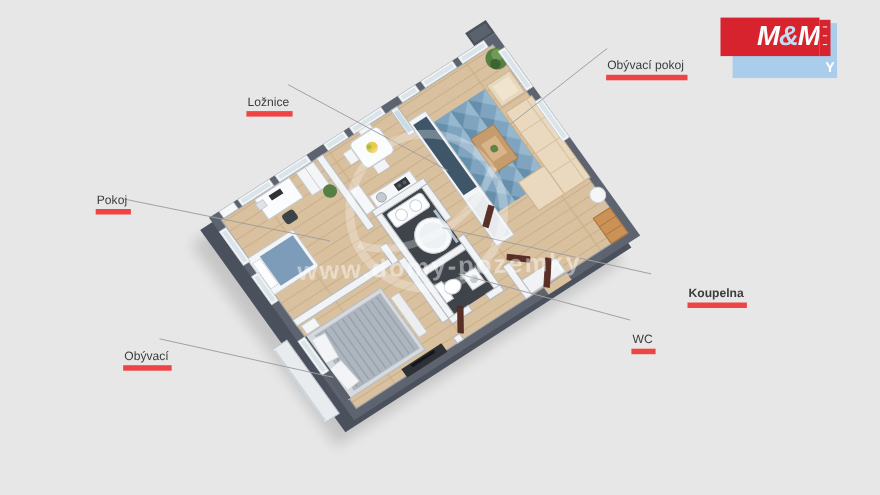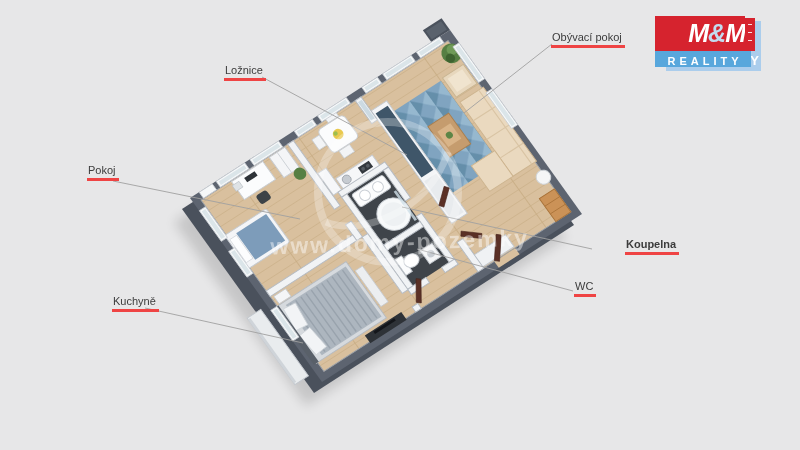--- a/index.html
+++ b/index.html
@@ -6,24 +6,25 @@
   body{
     width:800px;height:450px;position:relative;overflow:hidden;
     background:#e7e7e8;
     font-family:"Liberation Sans", sans-serif;
   }
   #scene{position:absolute;left:0;top:0;width:800px;height:450px;}
   .room-label{
     position:absolute;
     font-size:11px;
     color:#3c3c3c;
-    border-bottom:3px solid #ef4444;
+    border-bottom:5px solid #ef4444;
     padding:0 3px 2px 1px;
     white-space:nowrap;
     line-height:12px;
+    margin-top:23px;
   }
   
   #logo{position:absolute;left:655px;top:16px;width:112px;height:56px;}
   #logo .shadow{
     position:absolute;left:11px;top:5px;width:95px;height:50px;background:#abcdec;
   }
   #logo .shadow .y{
     position:absolute;right:2px;top:32px;
     font-weight:bold;font-size:13px;color:#ffffff;letter-spacing:0;
   }
@@ -271,33 +272,30 @@
 
   <g>
     <circle cx="388" cy="192" r="70" fill="none" stroke="#ffffff" stroke-width="8" opacity="0.28"></circle>
     <path d="M326 222 C358 236 428 214 448 152" fill="none" stroke="#ffffff" stroke-width="7" opacity="0.28"></path>
     <text x="400" y="250" text-anchor="middle" font-family="Liberation Sans, sans-serif" font-size="23" font-weight="bold" letter-spacing="2" fill="#ffffff" fill-opacity="0.45" transform="rotate(-2 400 250)">www.domy-pozemky</text>
   </g>
 </svg>
 
 <div class="room-label" style="left:551px;top:31px;">Obývací pokoj</div>
 <div class="room-label" style="left:224px;top:64px;">Ložnice</div>
-<div class="room-label" style="left:87px;top:164px;">Pokoj</div>
-<div class="room-label" style="left:112px;top:295px;">Kuchyně</div>
+<div class="room-label" style="left:87px;top:153px;">Pokoj</div>
+<div class="room-label" style="left:112px;top:295px;">Obývací</div>
 <div class="room-label" style="left:625px;top:238px;font-weight:bold;">Koupelna</div>
 <div class="room-label" style="left:574px;top:280px;text-align:center;">WC</div>
 
 <div id="logo">
   <div class="shadow">
     <span class="y">Y</span>
   </div>
   <div class="red">
     <span class="mm"><span>M</span><span class="amp">&amp;</span><span>M</span></span>
   </div>
   <div class="tab">
     <i style="top:6px;"></i>
       <i style="top:14px;"></i>
       <i style="top:22px;"></i>
   </div>
-  <div class="blue">
-    <span class="rty">REALITY</span>
-  </div>
 </div>
 
 </body></html>

